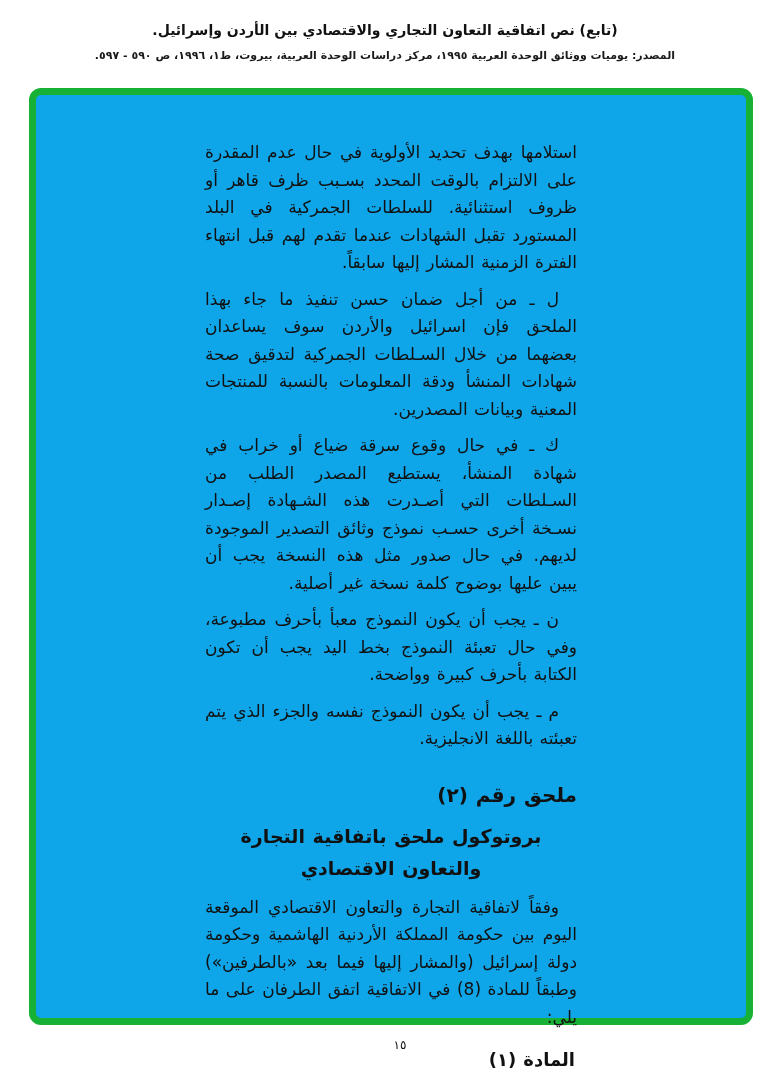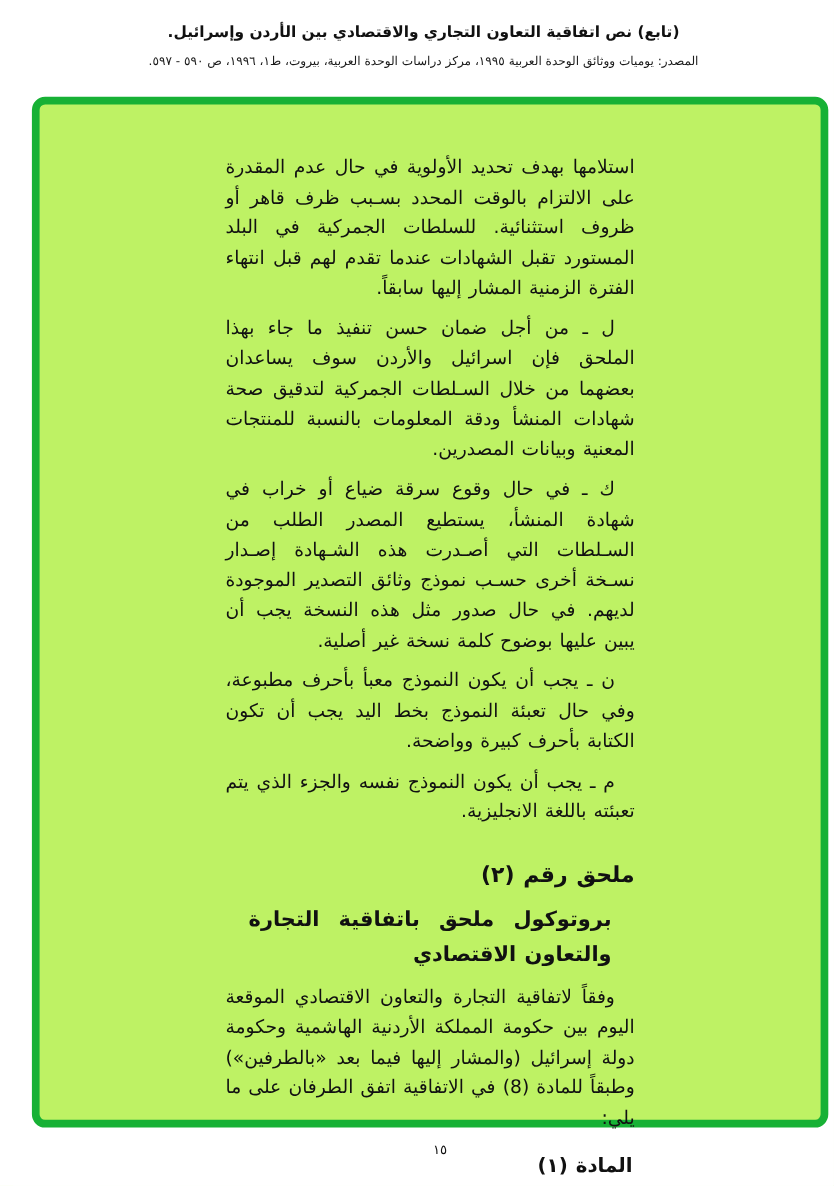--- a/index.html
+++ b/index.html
@@ -23,34 +23,34 @@
     text-align: center;
   }
   .doc-title {
     font-size: 14px;
     font-weight: bold;
     letter-spacing: 0.2px;
   }
   .doc-source {
     margin-top: 11px;
     font-size: 11px;
-    font-weight: normal;
+    font-weight: bold;
     color: #1a1a1a;
   }
   
   .content-frame {
     position: absolute;
     top: 88px;
     left: 17px;
     width: 710px;
     height: 923px;
     border: 7px solid var(--accent-green, #17b135);
     border-radius: 12px;
     box-sizing: content-box;
-    background: #bef264;
+    background: #0ea5e9;
   }
   
   .text-column {
     width: 372px;
     margin: 0 auto;
     padding-top: 44px;
     direction: rtl;
     text-align: justify;
     font-size: 17px;
     line-height: 27.5px;
@@ -64,20 +64,21 @@
   }
   .annex-heading {
     margin: 27px 0 10px 0;
     font-size: 20px;
     font-weight: bold;
     line-height: 30px;
   }
   .annex-subheading {
     margin: 0 auto 10px auto;
     width: 330px;
+    text-align: center;
     font-size: 19px;
     font-weight: bold;
     line-height: 32px;
   }
   .article-heading {
     margin: 16px 2px 20px 0;
     text-align: right;
     font-size: 18px;
     font-weight: bold;
     line-height: 26px;

